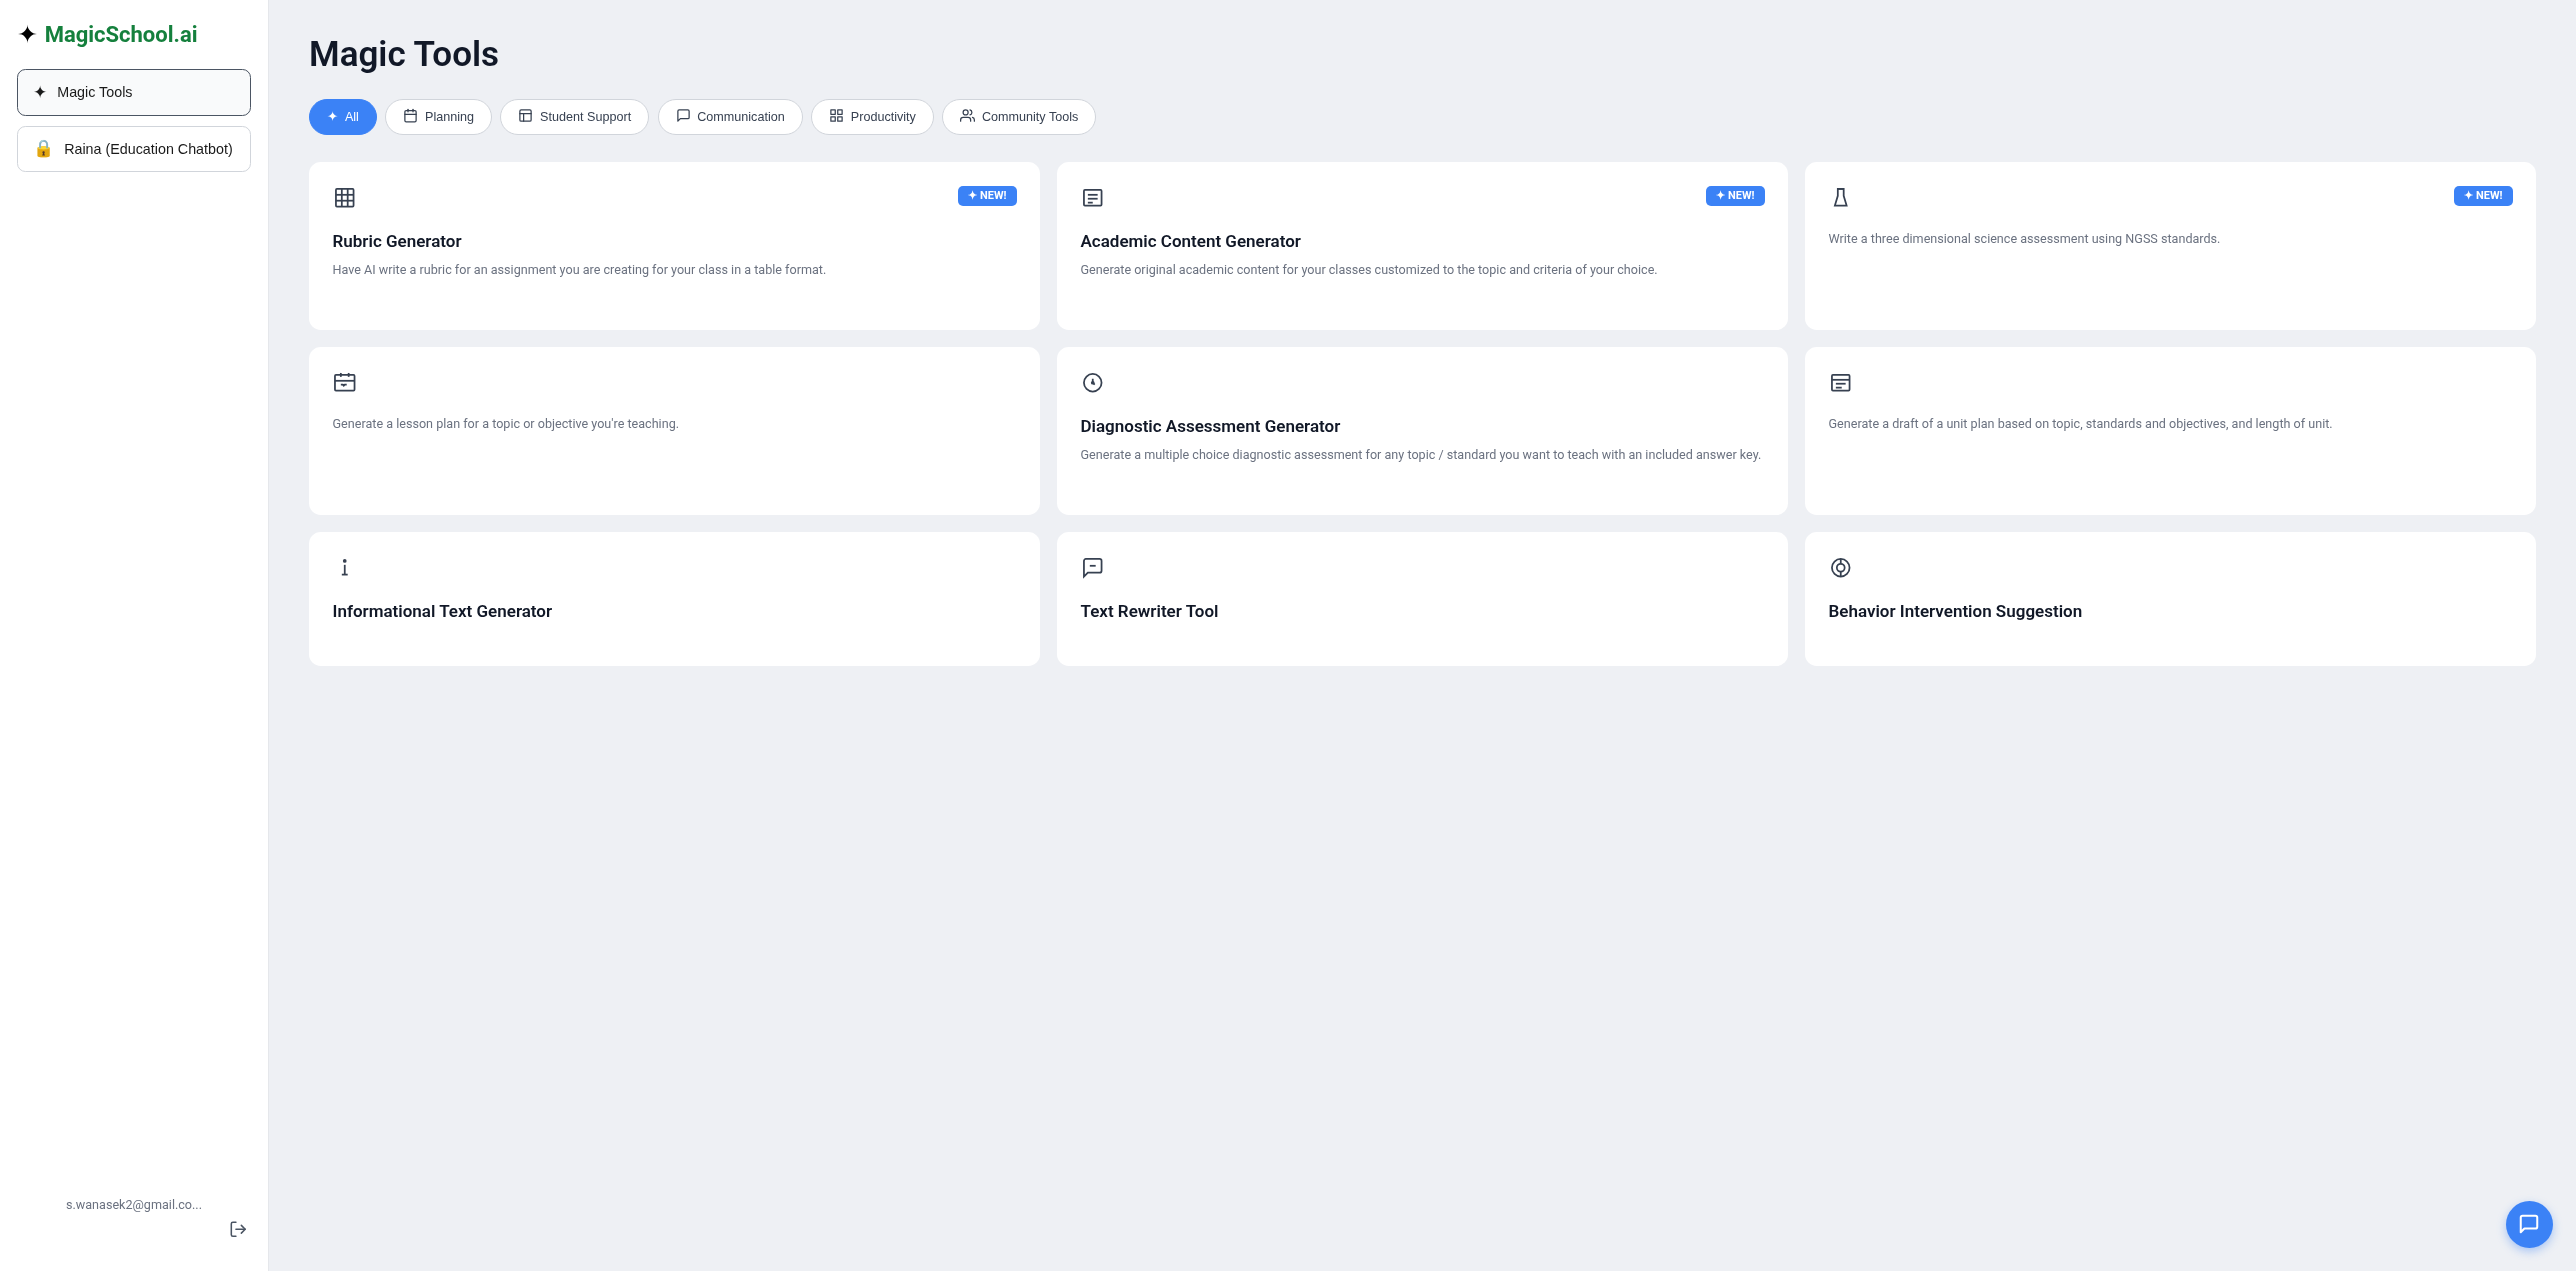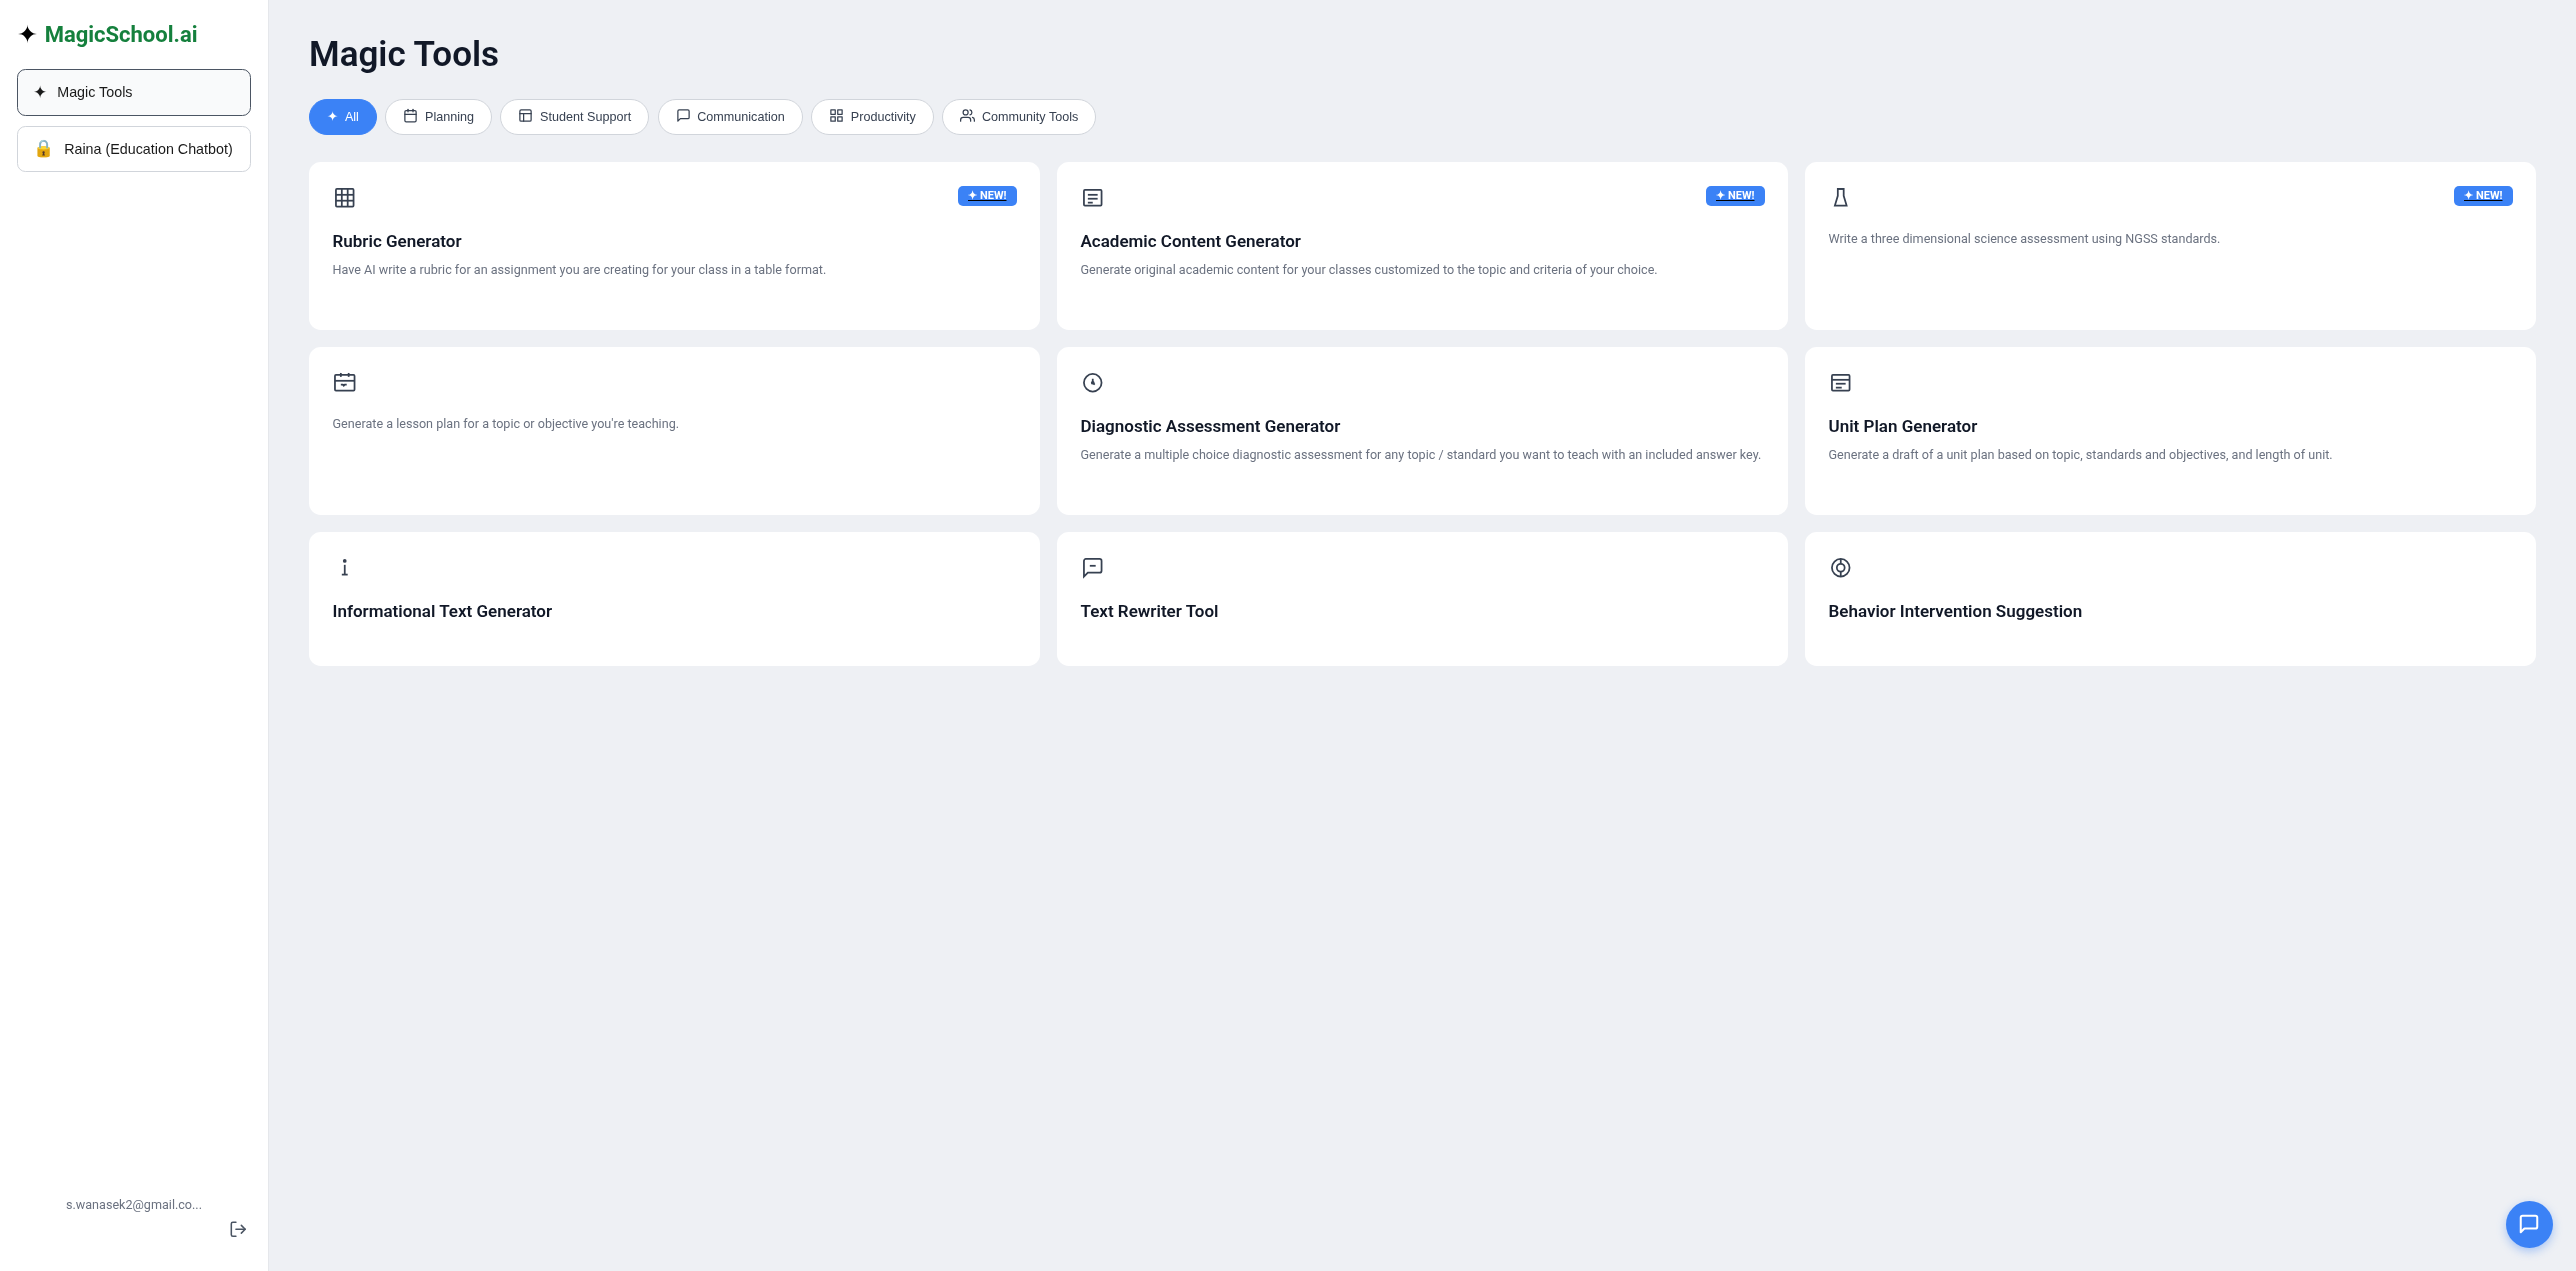--- a/index.html
+++ b/index.html
@@ -140,21 +140,20 @@
       transition: box-shadow 0.2s;
       position: relative;
       min-height: 168px;
     }
 
     .card-header {
       display: flex;
       align-items: flex-start;
       justify-content: space-between;
       margin-bottom: 15px;
-      text-decoration: underline;
     }
 
     .card-icon {
       font-size: 23.5px;
       color: #374151;
     }
 
     .new-badge {
       background: #3b82f6;
       color: #fff;
@@ -380,21 +379,20 @@
       <div class="card-header">
         <span class="card-icon">
           <svg class="icon-svg" viewBox="0 0 24 24" fill="none" stroke="currentColor" stroke-width="1.8">
             <rect x="3" y="4" width="18" height="16" rx="1"></rect>
             <line x1="3" y1="9" x2="21" y2="9"></line>
             <line x1="7" y1="13" x2="17" y2="13"></line>
             <line x1="7" y1="17" x2="13" y2="17"></line>
           </svg>
         </span>
       </div>
-      <div class="card-title">Unit Plan Generator</div>
       <div class="card-desc">Generate a draft of a unit plan based on topic, standards and objectives, and length of unit.</div>
     </div>
 
     <div class="tool-card" style="min-height:134px;">
       <div class="card-header">
         <span class="card-icon">
           <svg class="icon-svg" viewBox="0 0 24 24" fill="none" stroke="currentColor" stroke-width="1.8">
             <circle cx="12" cy="5" r="1" fill="currentColor"></circle>
             <line x1="12" y1="9" x2="12" y2="19"></line>
             <line x1="9" y1="19" x2="15" y2="19"></line>

